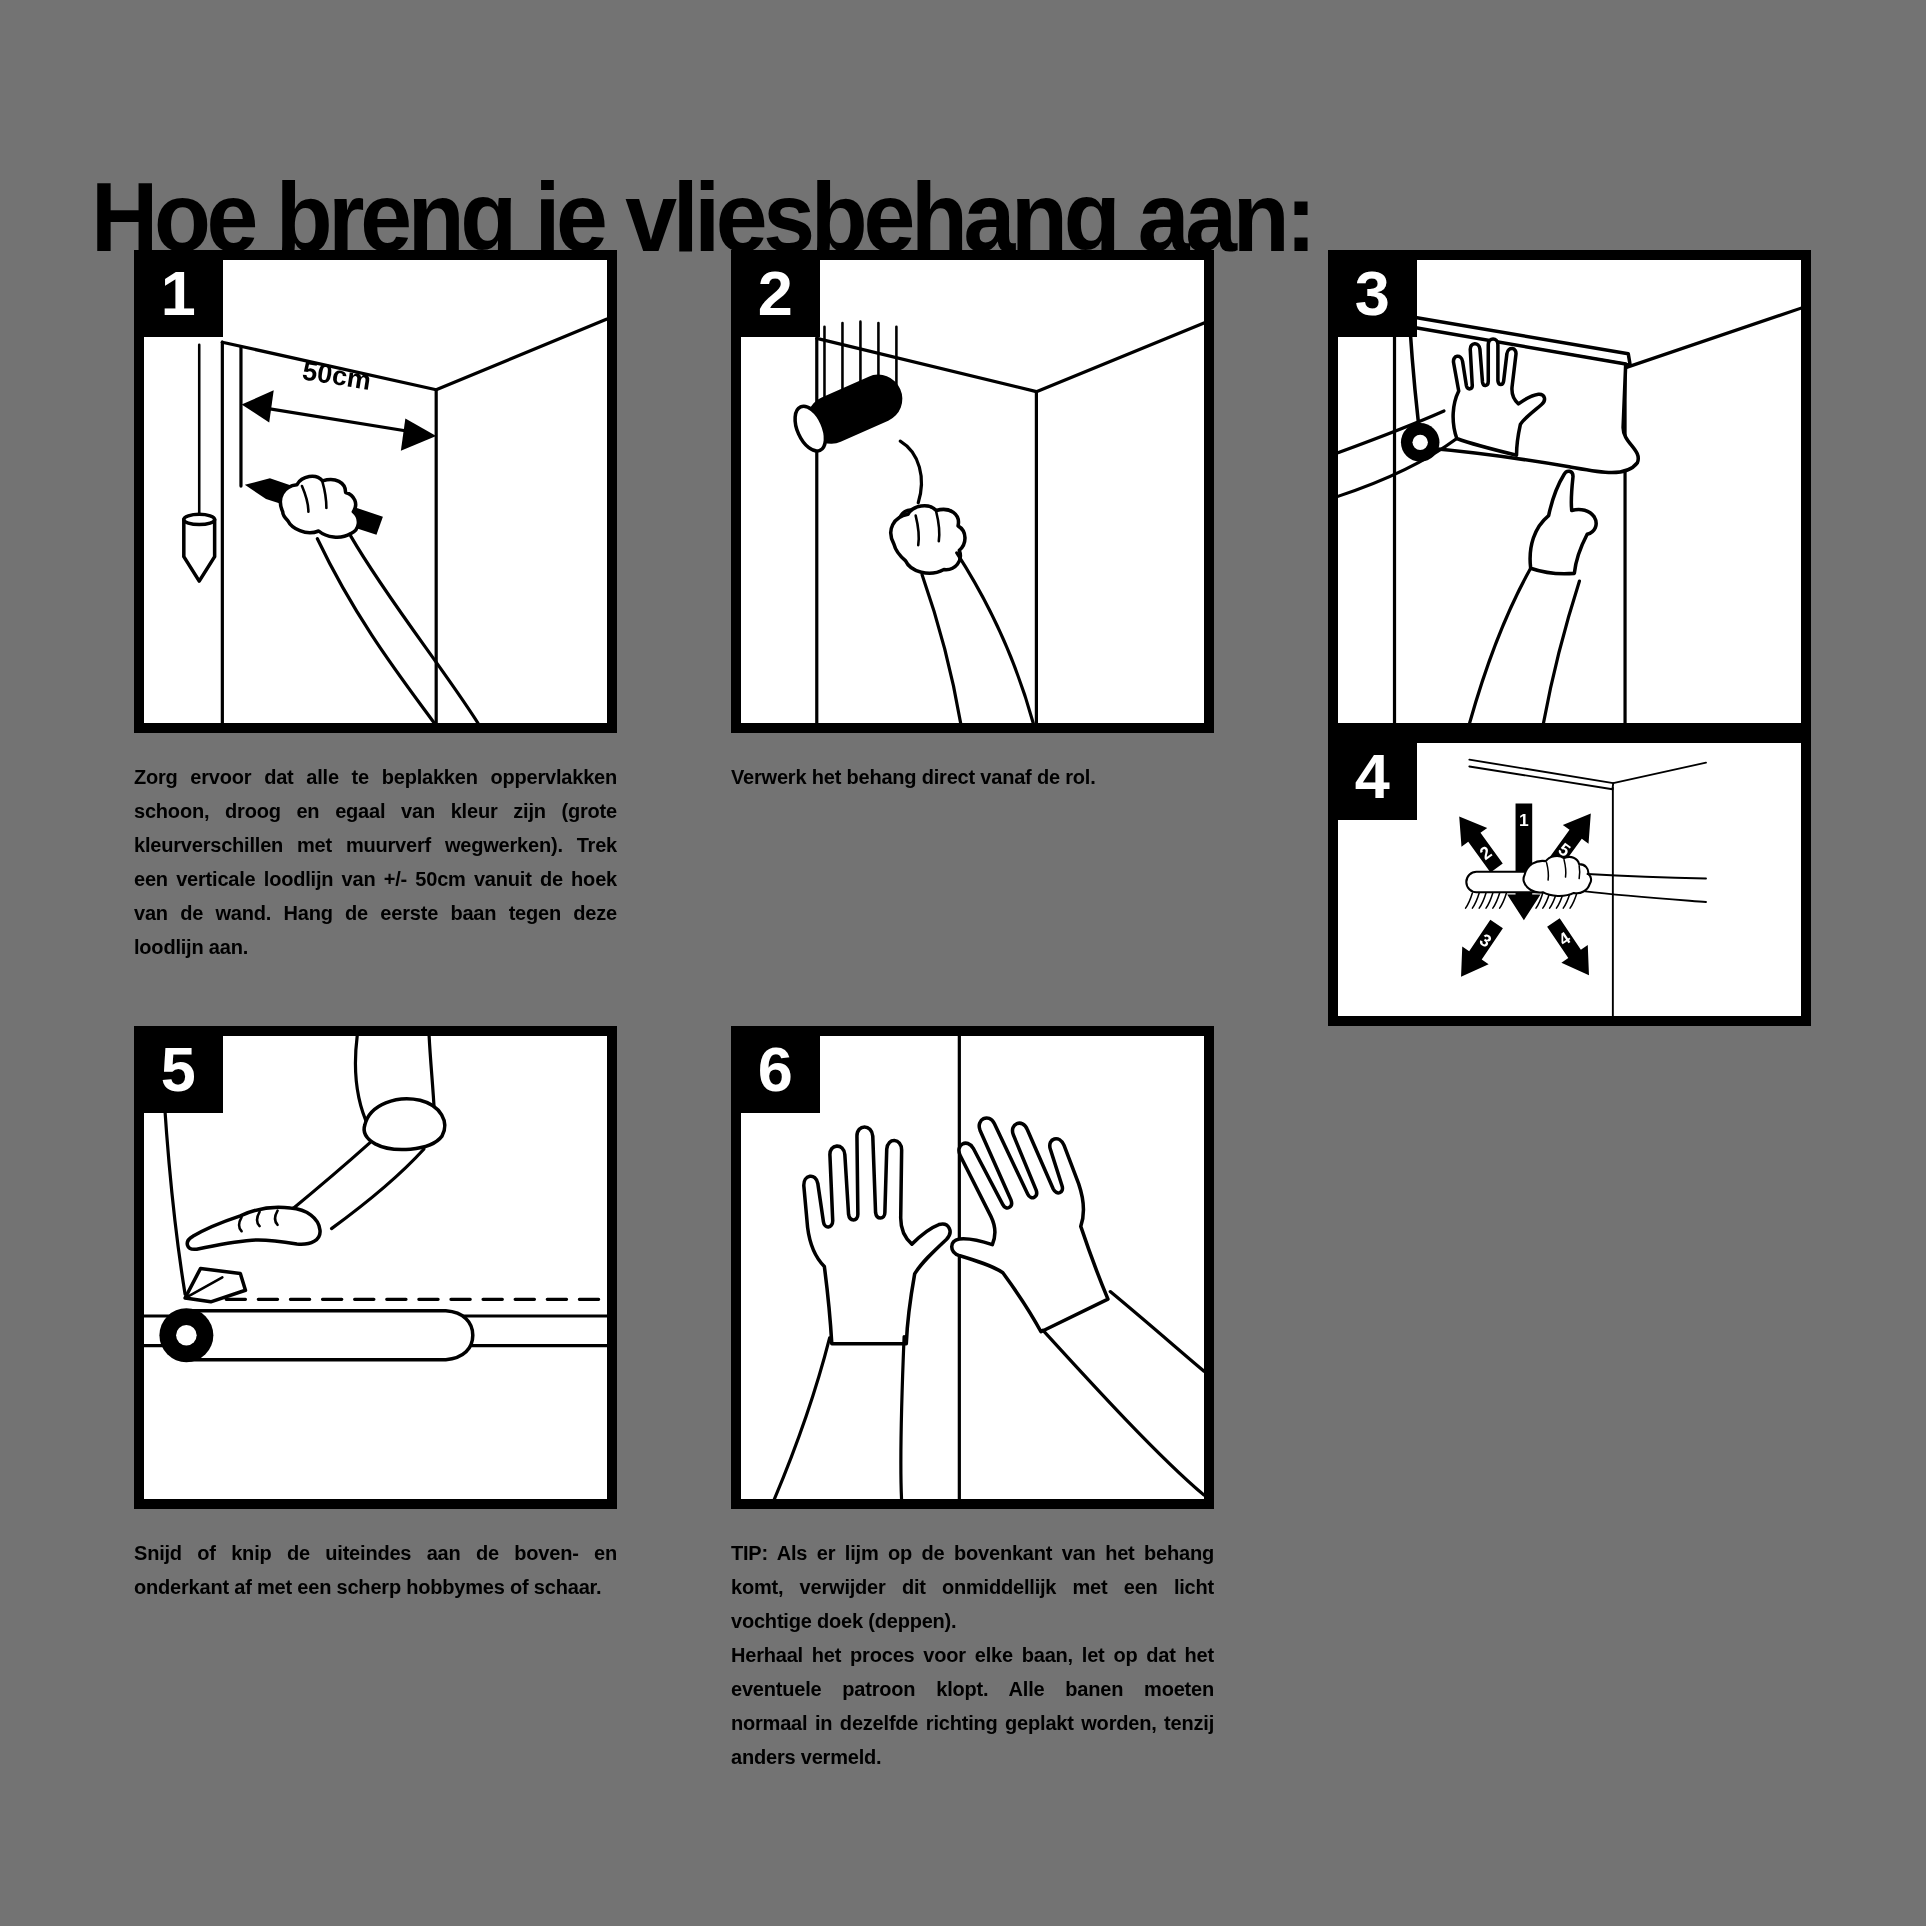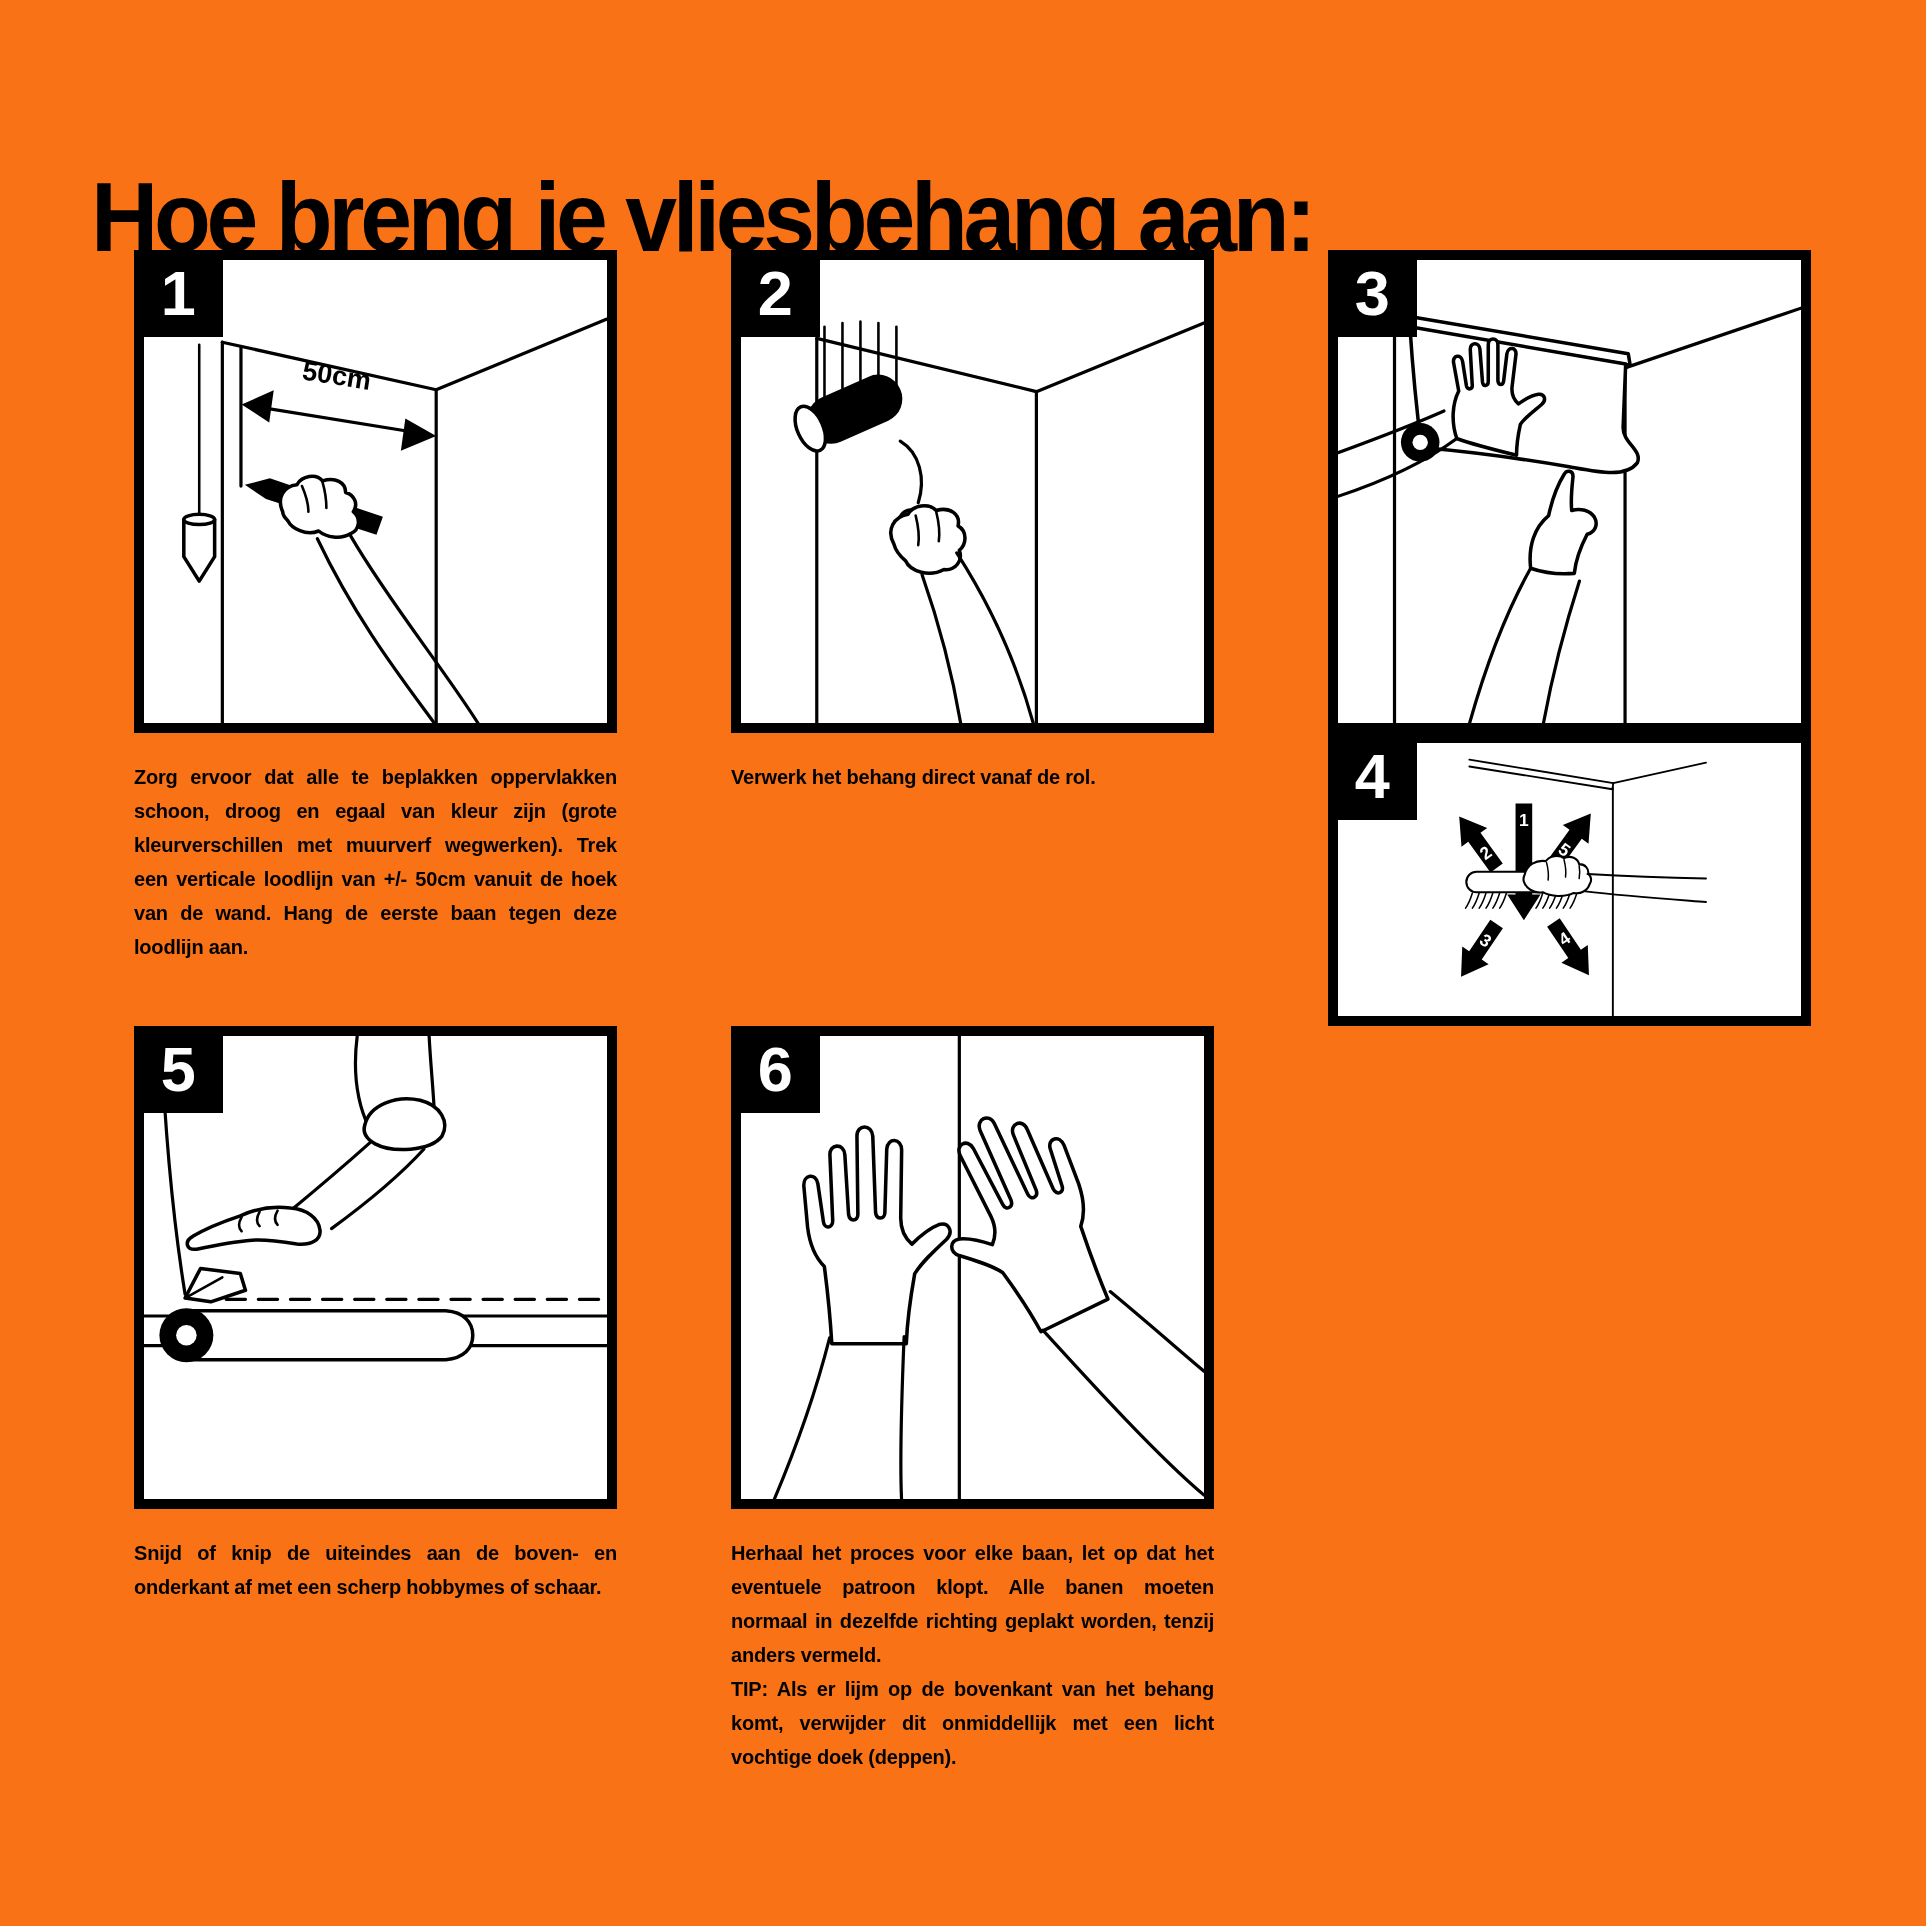--- a/index.html
+++ b/index.html
@@ -1,17 +1,17 @@
 <!DOCTYPE html>
 <html style="font-size:10.3px"><head>
 <meta charset="utf-8">
 <style>
   html,body{margin:0;padding:0;background:#fff;}
   body{width:1926px;height:1926px;overflow:hidden;}
-  .sheet{position:relative;width:1926px;height:1926px;background:#f97316;
+  .sheet{position:relative;width:1926px;height:1926px;background:#737373;
          font-family:"Liberation Sans",sans-serif;color:#000;}
   .title{position:absolute;left:91px;top:95px;font-size:98px;font-weight:bold;
          letter-spacing:-4.5px;white-space:nowrap;transform:scaleX(.95);transform-origin:left top;}
   .grid{position:absolute;left:134px;top:250px;display:grid;
         grid-template-columns:repeat(3,483px);
         grid-template-rows:483px 293px 483px auto;
         column-gap:114px;}
   .panel{position:relative;border:10.3px solid #000;box-sizing:border-box;background:#fff;}
   .badge{position:absolute;left:-10.3px;top:-10.3px;width:89px;height:87px;background:#000;
          color:#fff;display:flex;align-items:center;justify-content:center;
@@ -263,19 +263,19 @@
         </g>
       </svg>
     </figure>
 
     <div class="caption">
     </div>
     <div class="caption">
       <p>Snijd of knip de uiteindes aan de boven- en onderkant af met een scherp hobbymes of schaar.</p>
     </div>
     <div class="caption">
+      <p>TIP: Als er lijm op de bovenkant van het behang komt, verwijder dit onmiddellijk met een licht vochtige doek (deppen).</p>
       <p>Herhaal het proces voor elke baan, let op dat het eventuele patroon klopt. Alle banen moeten normaal in dezelfde richting geplakt worden, tenzij anders vermeld.</p>
-      <p>TIP: Als er lijm op de bovenkant van het behang komt, verwijder dit onmiddellijk met een licht vochtige doek (deppen).</p>
     </div>
 
   </div>
 </div>
 
 
 </body></html>

